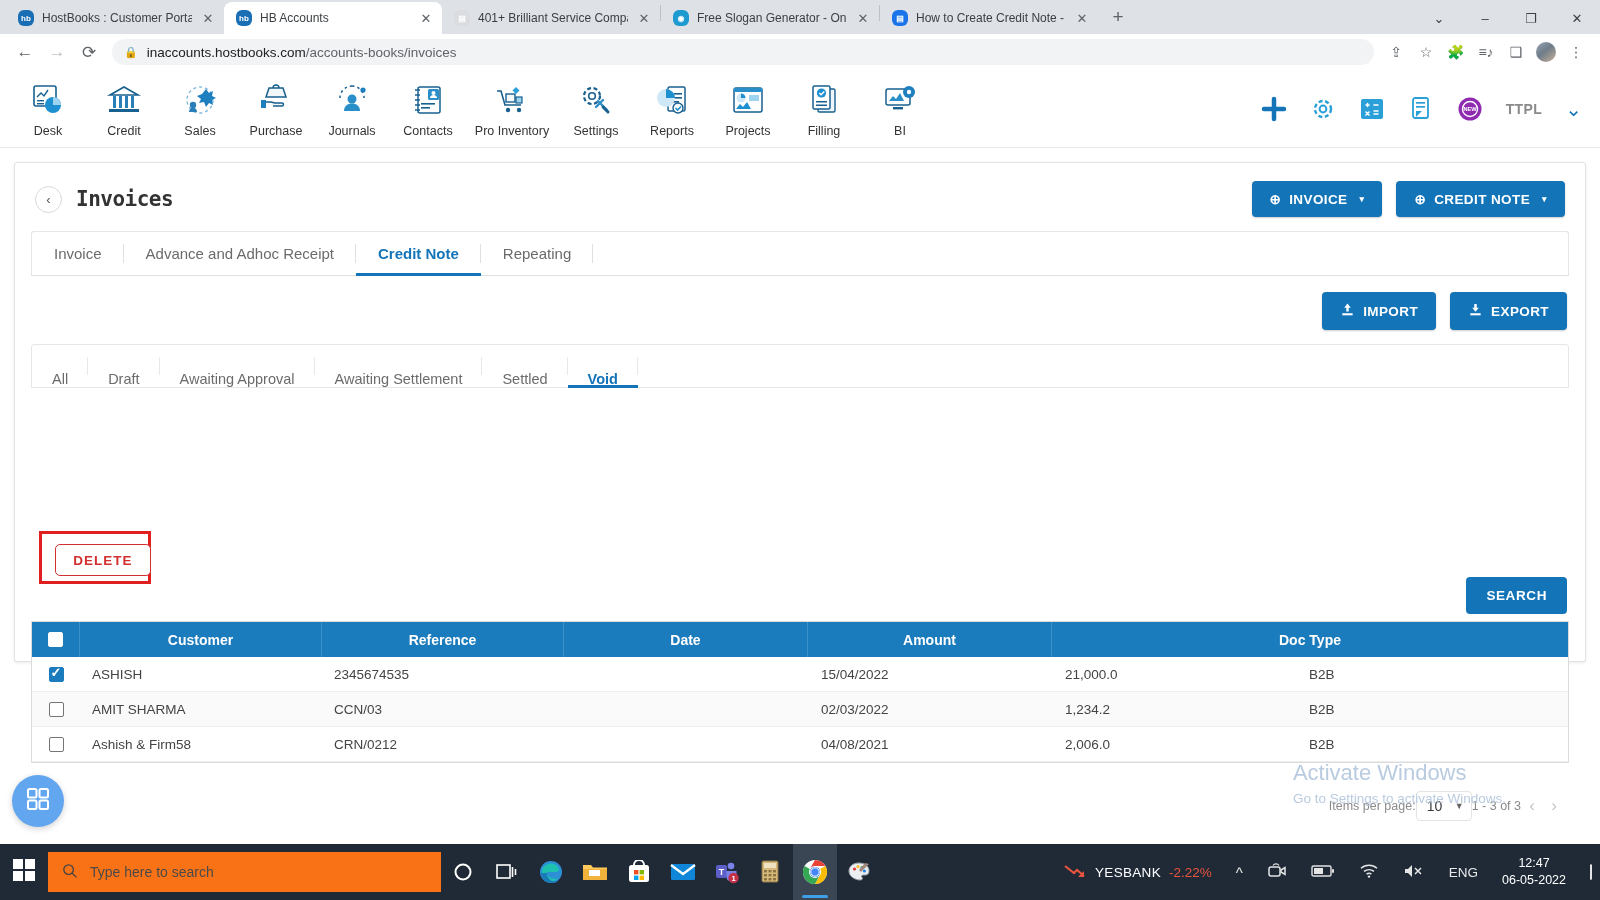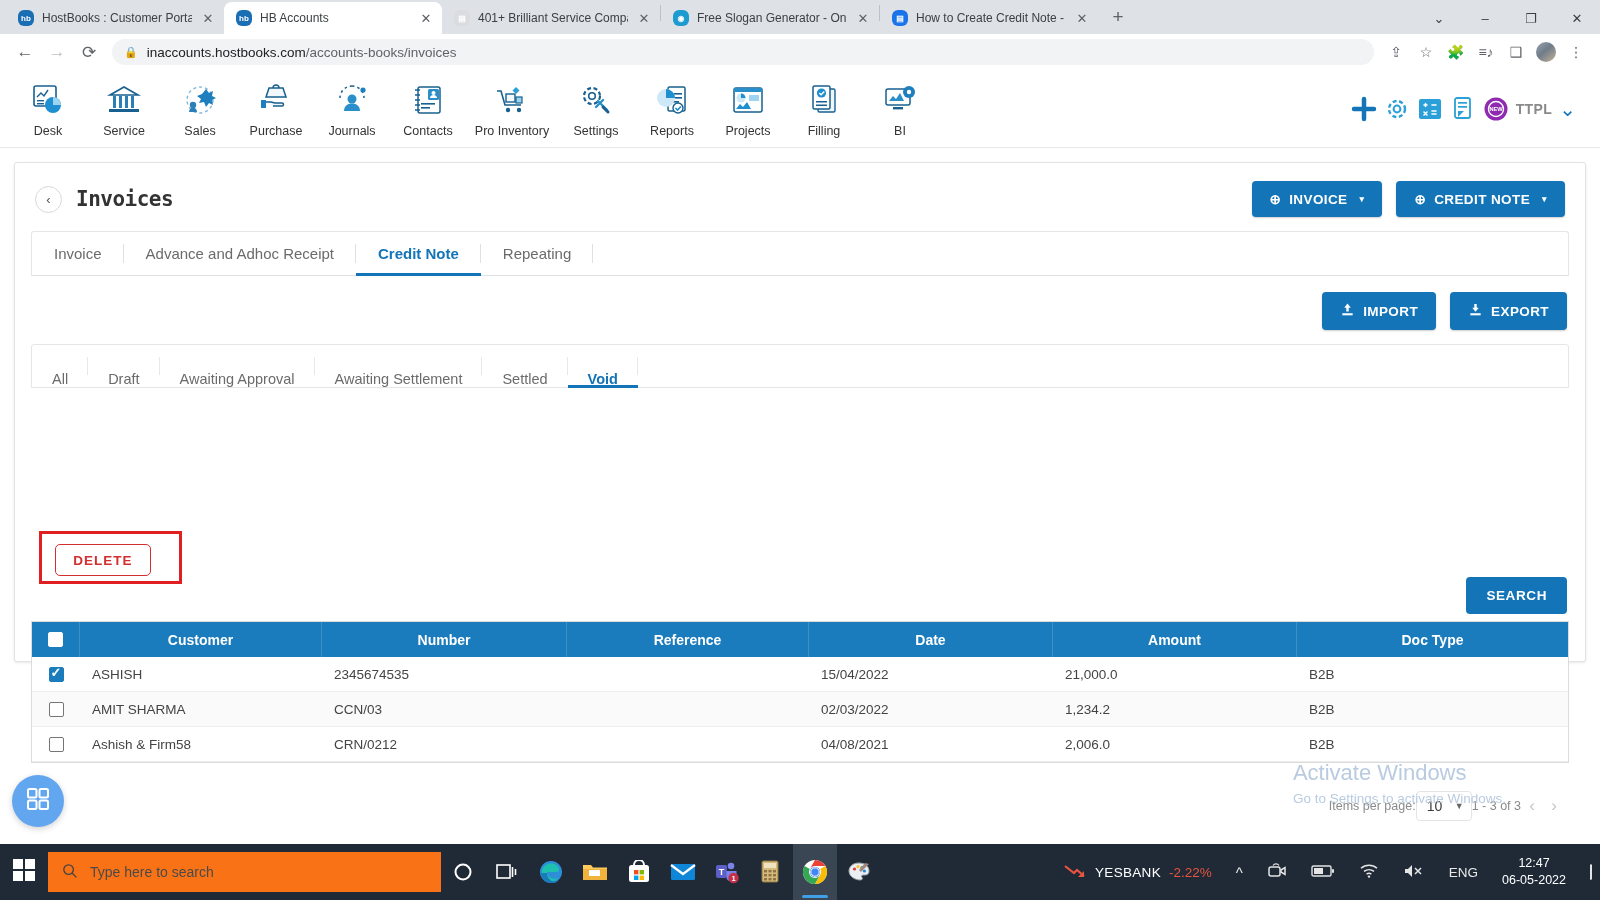--- a/index.html
+++ b/index.html
@@ -40,21 +40,21 @@
   .avatar { width:20px;height:20px;border-radius:50%; background: linear-gradient(140deg,#9aa6b2 0%,#6f7c89 45%,#c7b299 100%); }
 
   
   .page { position:absolute; top:70px; left:0; width:1600px; height:774px; background:#fff; overflow:hidden; }
 
   .appnav { height:78px; display:flex; align-items:center; padding-left:10px; border-bottom:1px solid #e8e8e8; position:relative; }
   .appnav .mod { width:76px; display:flex; flex-direction:column; align-items:center; gap:4px; }
   .appnav .mod.wide { width:92px; }
   .appnav .mod .glyph { height:40px; display:flex;align-items:center;justify-content:center; }
   .appnav .mod .lbl { font-size:12.5px; font-weight:normal; color:#333; white-space:nowrap; }
-  .appnav-right { position:absolute; right:24px; top:0; height:78px; display:flex; align-items:center; gap:7px; }
+  .appnav-right { position:absolute; right:18px; top:0; height:78px; display:flex; align-items:center; gap:23px; }
   .appnav-right .ic { display:flex; align-items:center; justify-content:center; }
   .org { font-size:14px; font-weight:bold; color:#8a8a8a; letter-spacing:.4px; }
 
   .content { margin:14px 14px 0 14px; height:500px; background:#fff; border:1px solid #e3e3e3; border-radius:3px; box-shadow:0 1px 3px rgba(0,0,0,.09); position:relative; }
 
   .page-head { display:flex; align-items:center; padding:18px 20px 6px 20px; }
   .backcircle { width:27px;height:27px;border-radius:50%;border:1px solid #d8d8d8; display:flex;align-items:center;justify-content:center; font-size:13px;color:#555; }
   .page-title { font-family:"DejaVu Sans Mono", monospace; font-size:21px; font-weight:bold; color:#333; margin-left:14px; letter-spacing:-.5px; }
   .head-actions { margin-left:auto; display:flex; gap:14px; }
   .btn-blue {
@@ -72,21 +72,21 @@
   .tabitem .vdiv { position:absolute; right:0; top:12px; bottom:12px; width:1px; background:#e0e0e0; }
 
   .ie-row { display:flex; justify-content:flex-end; gap:14px; padding:16px 18px 0 0; }
 
   .subtabs { display:flex; align-items:stretch; margin:14px 16px 0 16px; border:1px solid #e6e6e6; border-radius:3px 3px 0 0; height:44px; }
   .subtab { display:flex;align-items:flex-end; padding:0 20px; font-size:14.5px; color:#6b6b6b; position:relative; cursor:pointer; }
   .subtab.active { color:#1374b8; font-weight:bold; }
   .subtab.active::after { content:""; position:absolute; left:0; right:0; bottom:-1px; height:3px; background:#1374b8; }
   .subtab .vdiv { position:absolute; right:0; top:12px; bottom:12px; width:1px; background:#e8e8e8; }
 
-  .delete-wrap { position:absolute; left:24px; top:368px; width:143px; height:53px; border:3px solid #e02020; }
+  .delete-wrap { position:absolute; left:24px; top:368px; width:112px; height:53px; border:3px solid #e02020; }
   .btn-delete {
     position:absolute; left:13px; top:10px; width:96px; height:32px;
     background:#fff; border:1.5px solid #d32f2f; border-radius:5px;
     color:#d32f2f; font-size:13.5px; font-weight:bold; letter-spacing:1px;
     display:flex; align-items:center; justify-content:center; cursor:pointer;
   }
 
   .search-row { position:absolute; right:18px; top:414px; }
   .btn-search { background:#1374b8;color:#fff;border:none;border-radius:4px;font-size:13.5px;font-weight:bold;letter-spacing:.6px;padding:11px 20px; cursor:pointer; }
 
@@ -218,21 +218,21 @@
         <span class="glyph">
           <svg width="36" height="34" viewBox="0 0 36 34">
               <path d="M4 12L18 4l14 8z" fill="#fff" stroke="#17608f" stroke-width="1.6"></path>
               <rect x="7" y="13" width="3" height="12" fill="#2a7fb8"></rect>
               <rect x="13" y="13" width="3" height="12" fill="#2a7fb8"></rect>
               <rect x="19" y="13" width="3" height="12" fill="#2a7fb8"></rect>
               <rect x="25" y="13" width="3" height="12" fill="#2a7fb8"></rect>
               <rect x="3" y="26" width="30" height="3" fill="#17608f"></rect>
             </svg>
         </span>
-        <span class="lbl">Service</span>
+        <span class="lbl">Credit</span>
       </div>
       <div class="mod">
         <span class="glyph">
           <svg width="36" height="34" viewBox="0 0 36 34">
               <circle cx="18" cy="17" r="13" fill="none" stroke="#7fb9dd" stroke-width="1.4" stroke-dasharray="3 3"></circle>
               <path d="M24 6l3 4 4-2-1 5 4 2-4 2 1 5-4-2-3 4-2-5-5 1 2-4-4-3 5-2z" fill="#1e7fbf"></path>
               <circle cx="11" cy="22" r="3.2" fill="#2a7fb8"></circle>
               <path d="M7 29c0-3 2-4.5 4-4.5s4 1.5 4 4.5z" fill="#2a7fb8"></path>
             </svg>
         </span>
@@ -486,21 +486,20 @@
       <div class="search-row">
         <button class="btn-search">SEARCH</button>
       </div>
 
       <div class="table">
         <div class="trow thead">
           <div class="cell c-chk">
               <span class="chk white"></span>
             </div>
           <div class="cell c-cust">Customer</div>
-          <div class="cell c-num">Number</div>
           <div class="cell c-ref">Reference</div>
           <div class="cell c-date">Date</div>
           <div class="cell c-amt">Amount</div>
           <div class="cell c-doc" style="border-right:none">Doc Type</div>
         </div>
         <div class="tbody">
           <div class="trow">
             <div class="cell c-chk">
                 <span class="chk on"></span>
               </div>

